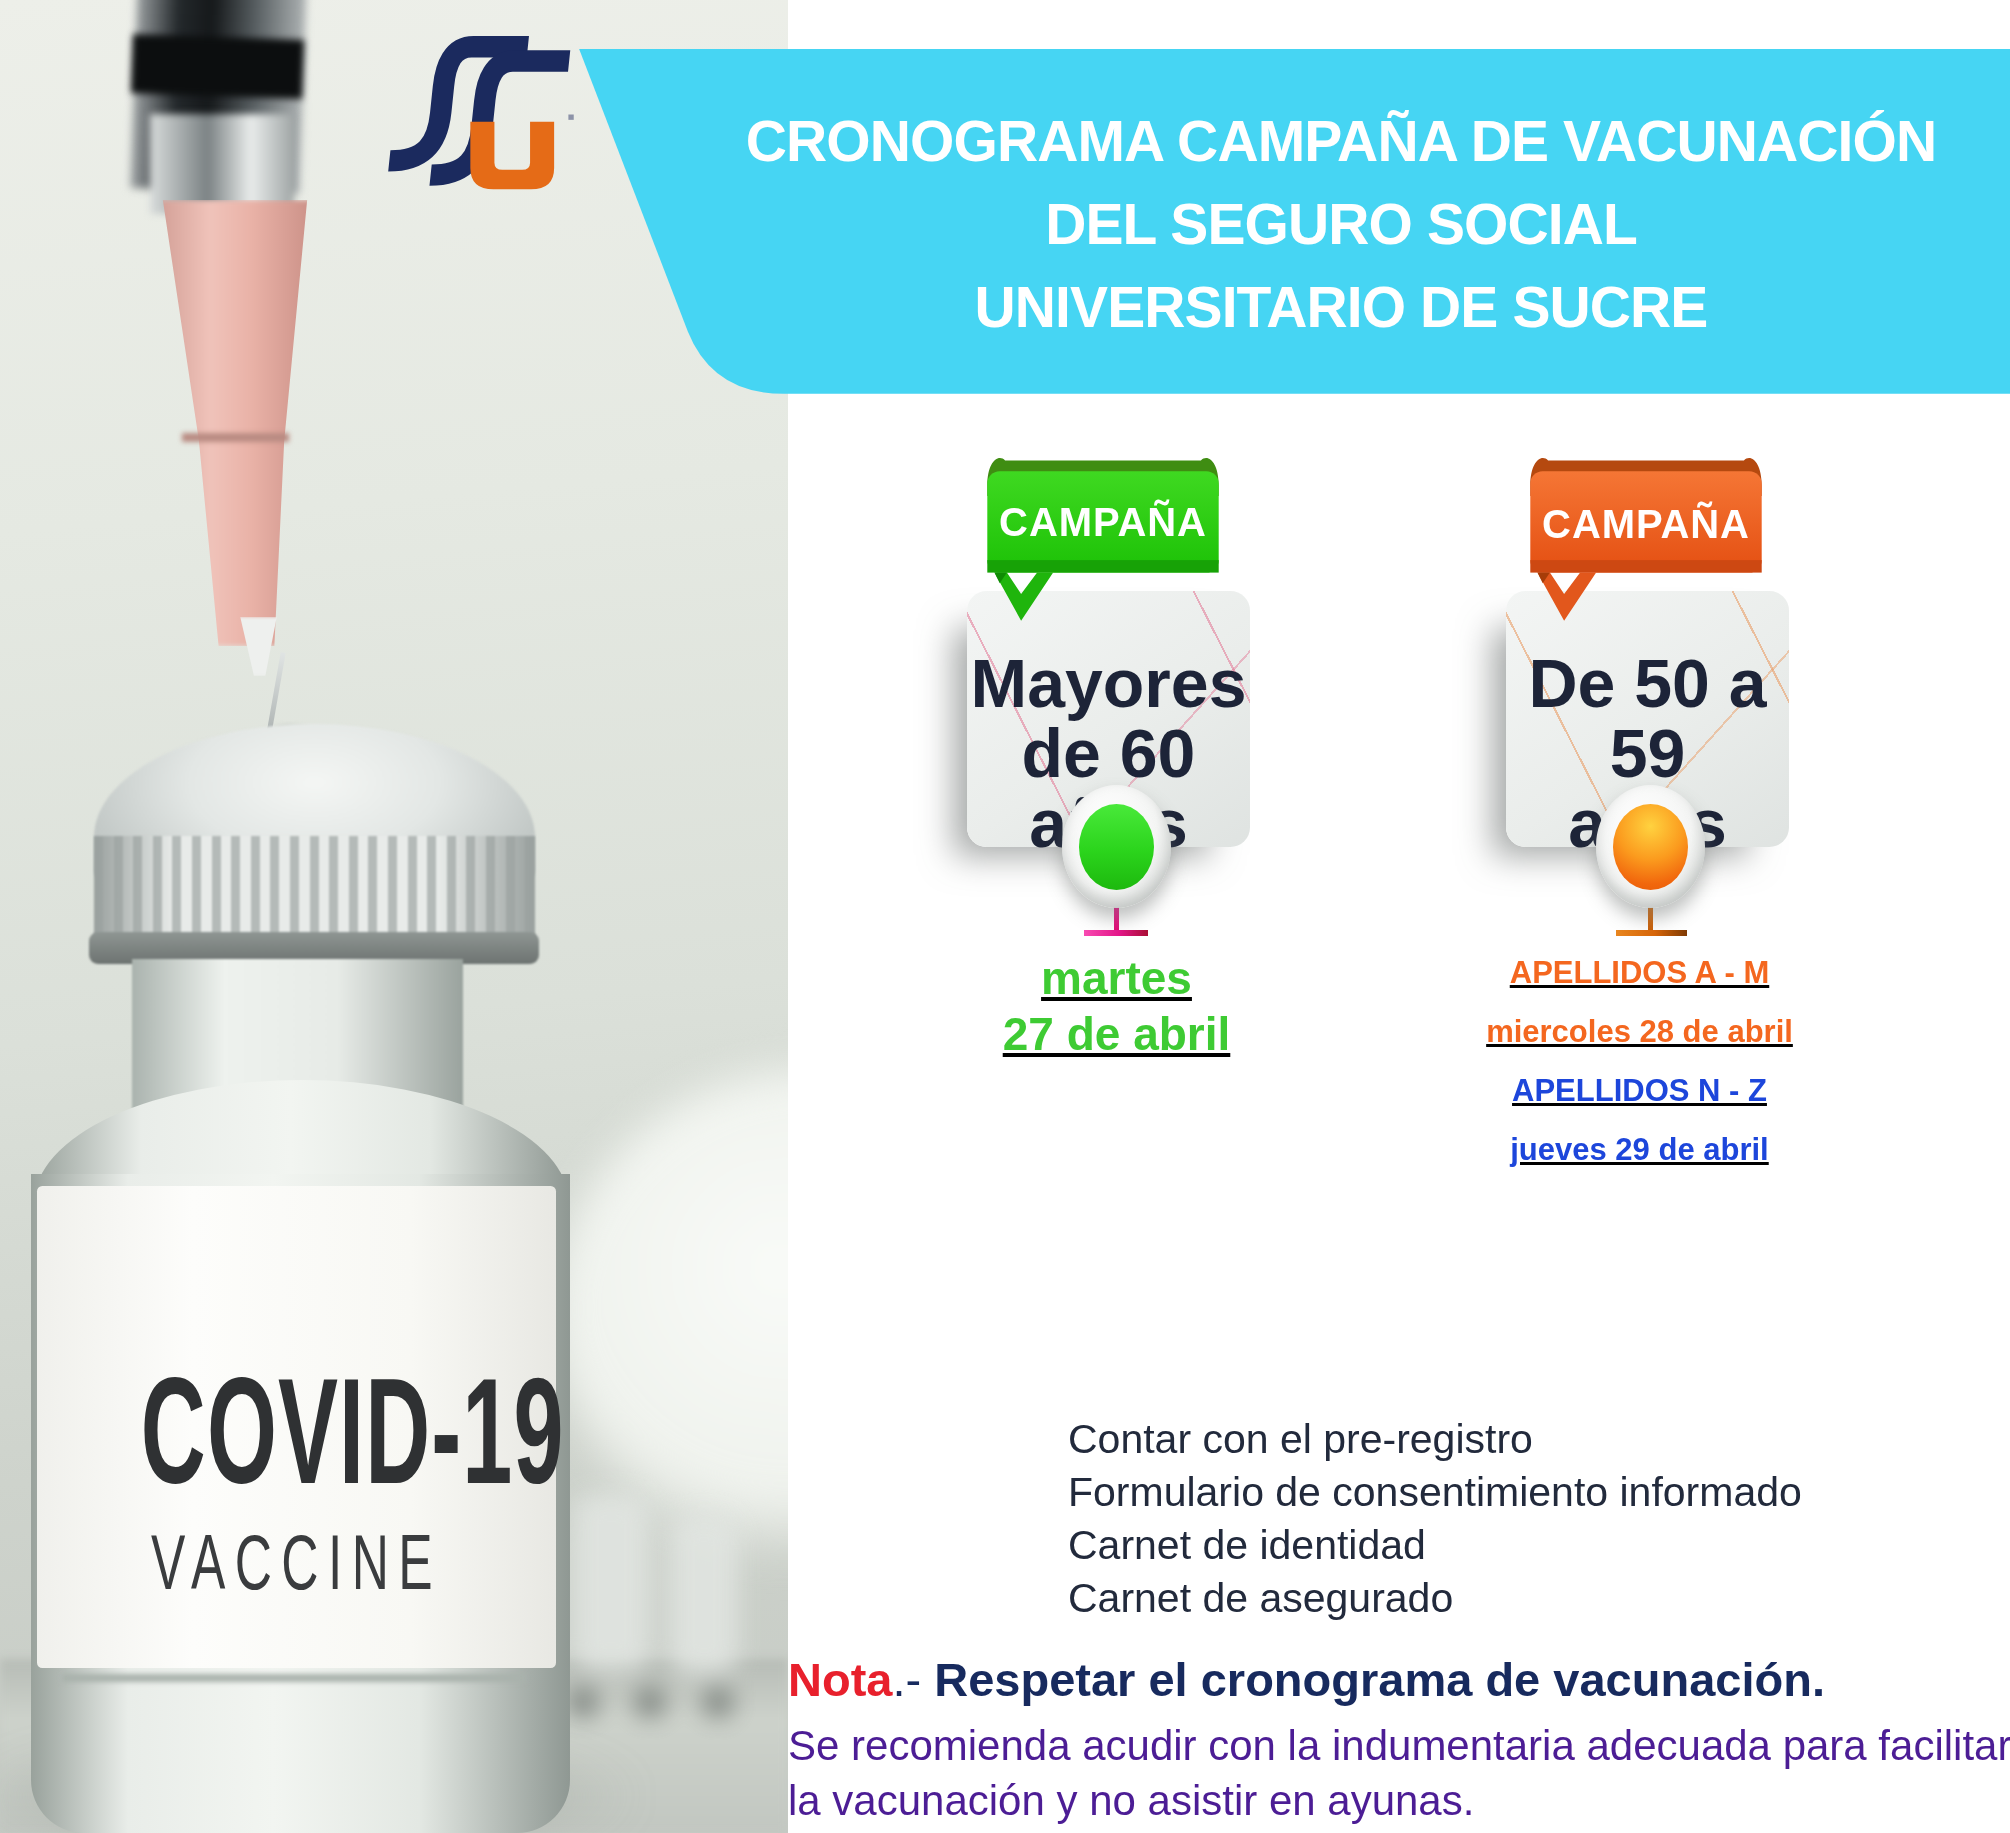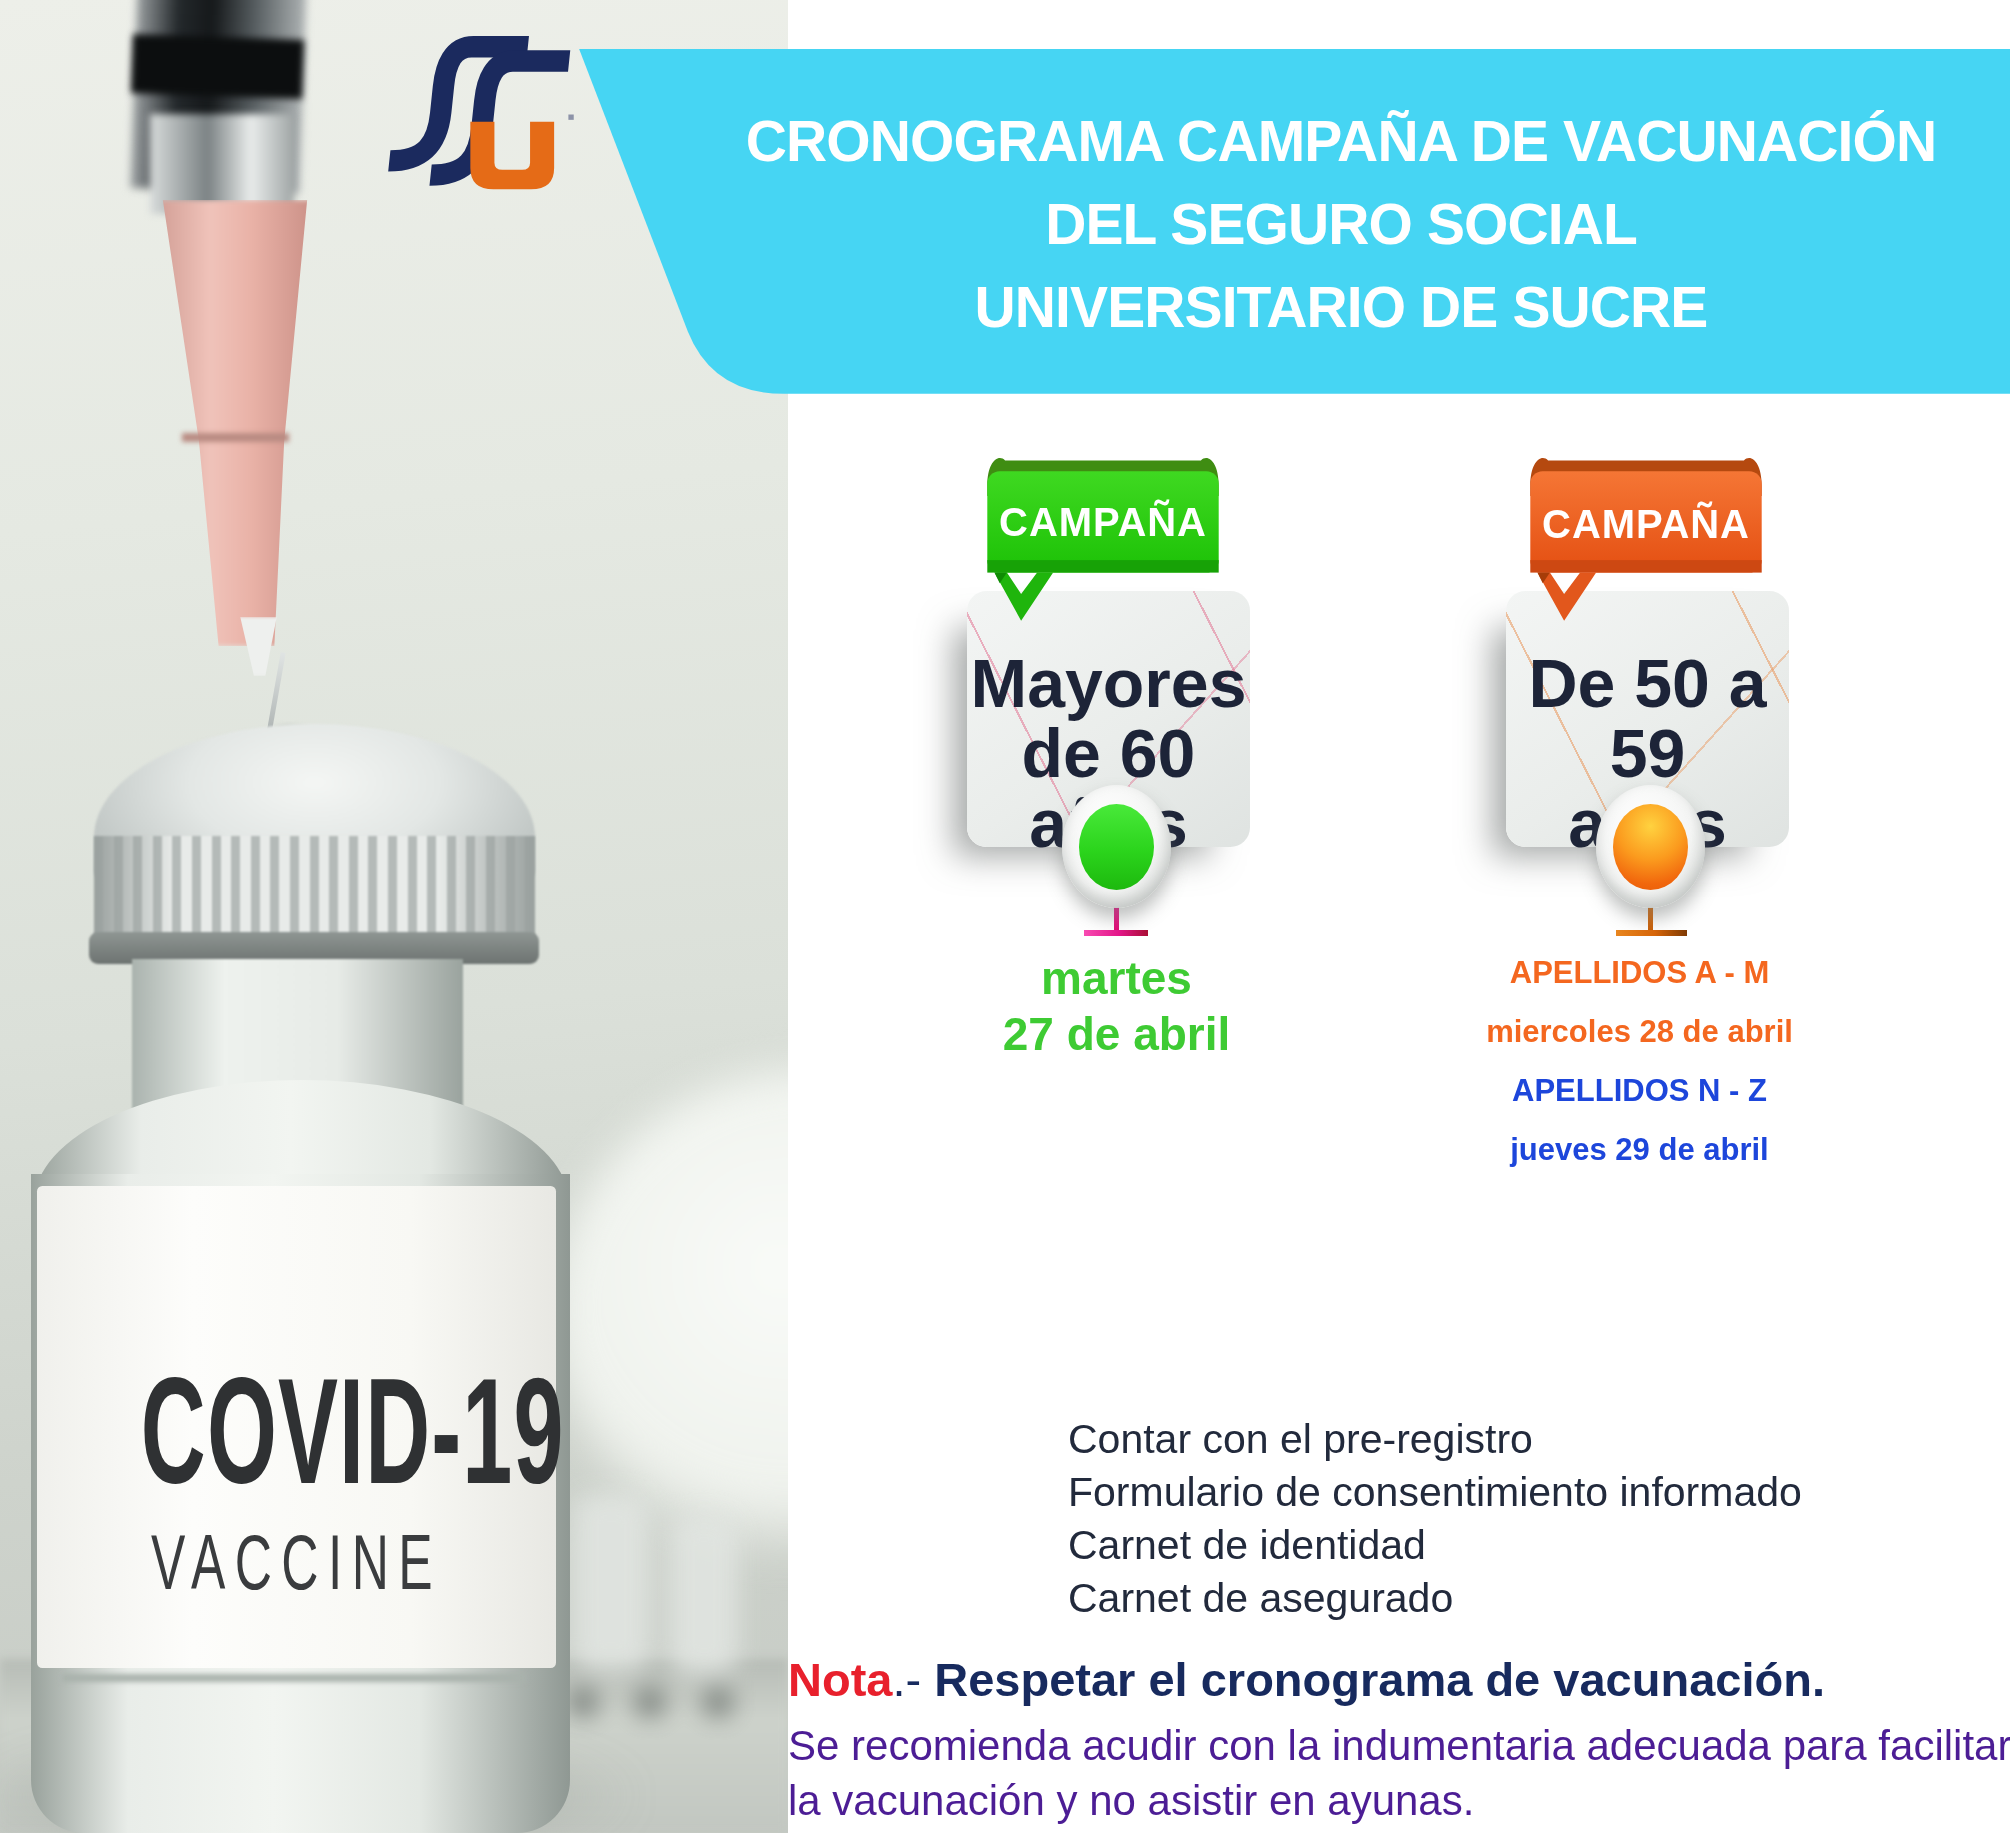--- a/index.html
+++ b/index.html
@@ -88,21 +88,21 @@
   .pin-dot{position:absolute;left:17px;top:18.7px;width:75px;height:86px;border-radius:50%;}
   .pin-dot.green{background:linear-gradient(180deg,#49e93a 0%,#2bd41c 55%,#1db90e 100%);}
   .pin-dot.orange{background:radial-gradient(circle at 50% 26%,#ffd23f 0%,#fb9b1e 45%,#f1670d 78%,#e65a06 100%);}
   .stem{position:absolute;width:4.5px;height:50px;top:882px;}
   .stem.green{background:linear-gradient(180deg,#ff1fa0,#e00a74);}
   .stem.orange{background:linear-gradient(180deg,#e87e1a,#c85d06);}
   .stem-bar{position:absolute;height:6.2px;top:930px;}
   .stem-bar.green{width:64px;background:linear-gradient(90deg,#f84bb2 0%,#e6158a 55%,#a90f35 100%);}
   .stem-bar.orange{width:71px;background:linear-gradient(90deg,#e8861f 0%,#d96508 55%,#7e3a03 100%);}
   
-  .sched{position:absolute;text-align:center;font-weight:700;white-space:nowrap;}
+  .sched{position:absolute;text-align:center;font-weight:700;white-space:nowrap;text-decoration:underline;}
   .sched.left{left:967px;width:299px;top:950px;font-size:46px;line-height:56px;}
   .sched.right{left:1372px;width:535px;top:943px;font-size:31px;line-height:59px;}
   .c-green{color:var(--date_green);} .c-orange{color:var(--date_orange);} .c-blue{color:var(--date_blue);}
   
   .info{position:absolute;left:839px;top:1249px;font-size:42px;line-height:54px;color:var(--info_navy);white-space:nowrap;}
   .info b{color:var(--label_red);font-weight:700;}
   .reqs{position:absolute;left:1068px;top:1413px;font-size:41px;line-height:53px;color:var(--info_navy);white-space:nowrap;}
   
   .nota1{position:absolute;left:788px;top:1652px;font-size:47px;color:var(--nota_navy);white-space:nowrap;}
   .nota1 .red{color:var(--label_red);font-weight:700;}

